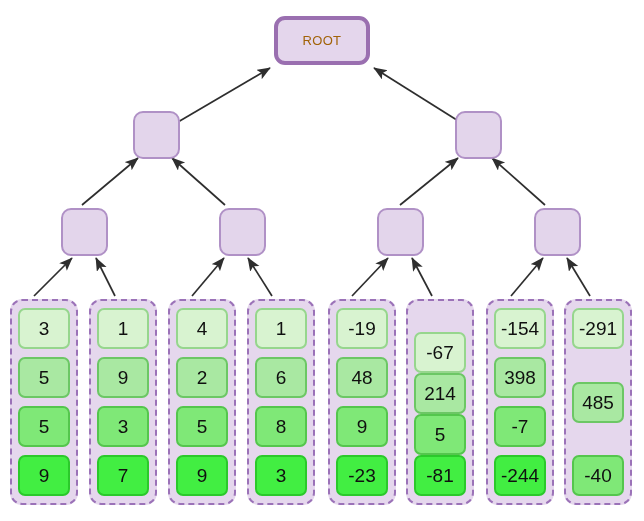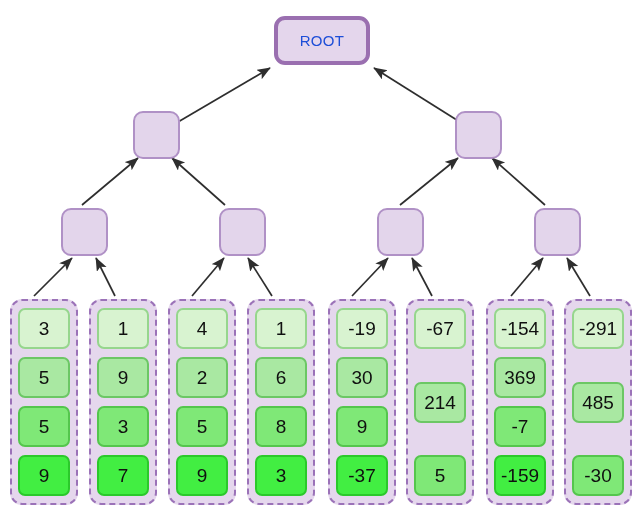--- a/index.html
+++ b/index.html
@@ -36,22 +36,22 @@
     box-sizing: border-box;
     background: #e4d6ec;
     border: 4px solid #9a6fb0;
     border-radius: 11px;
     display: flex;
     align-items: center;
     justify-content: center;
     z-index: 5;
   }
   .root-label {
-    font-size: 15px;
-    color: #1d4ed8;
+    font-size: 13px;
+    color: #a16207;
     letter-spacing: 0.3px;
     font-family: "Liberation Sans", sans-serif;
   }
 
   
   .inode {
     position: absolute;
     width: 47px;
     height: 48px;
     box-sizing: border-box;
@@ -160,37 +160,38 @@
 
   <div class="leaf-group" style="left:247px;">
     <div class="leaf-cell lv0">1</div>
     <div class="leaf-cell lv1">6</div>
     <div class="leaf-cell lv2">8</div>
     <div class="leaf-cell lv3">3</div>
   </div>
 
   <div class="leaf-group" style="left:328px;">
     <div class="leaf-cell lv0">-19</div>
-    <div class="leaf-cell lv1">30</div>
+    <div class="leaf-cell lv1">48</div>
     <div class="leaf-cell lv2">9</div>
-    <div class="leaf-cell lv3">-37</div>
+    <div class="leaf-cell lv3">-23</div>
   </div>
 
-  <div class="leaf-group" style="left:406px;">
+  <div class="leaf-group" style="left:406px;justify-content:flex-end;">
     <div class="leaf-cell lv0">-67</div>
     <div class="leaf-cell lv1">214</div>
     <div class="leaf-cell lv2">5</div>
+    <div class="leaf-cell lv3">-81</div>
   </div>
 
   <div class="leaf-group" style="left:486px;">
     <div class="leaf-cell lv0">-154</div>
-    <div class="leaf-cell lv1">369</div>
+    <div class="leaf-cell lv1">398</div>
     <div class="leaf-cell lv2">-7</div>
-    <div class="leaf-cell lv3">-159</div>
+    <div class="leaf-cell lv3">-244</div>
   </div>
 
   <div class="leaf-group" style="left:564px;">
     <div class="leaf-cell lv0">-291</div>
     <div class="leaf-cell lv1">485</div>
-    <div class="leaf-cell lv2">-30</div>
+    <div class="leaf-cell lv2">-40</div>
   </div>
 
 </div>
 
 </body></html>

